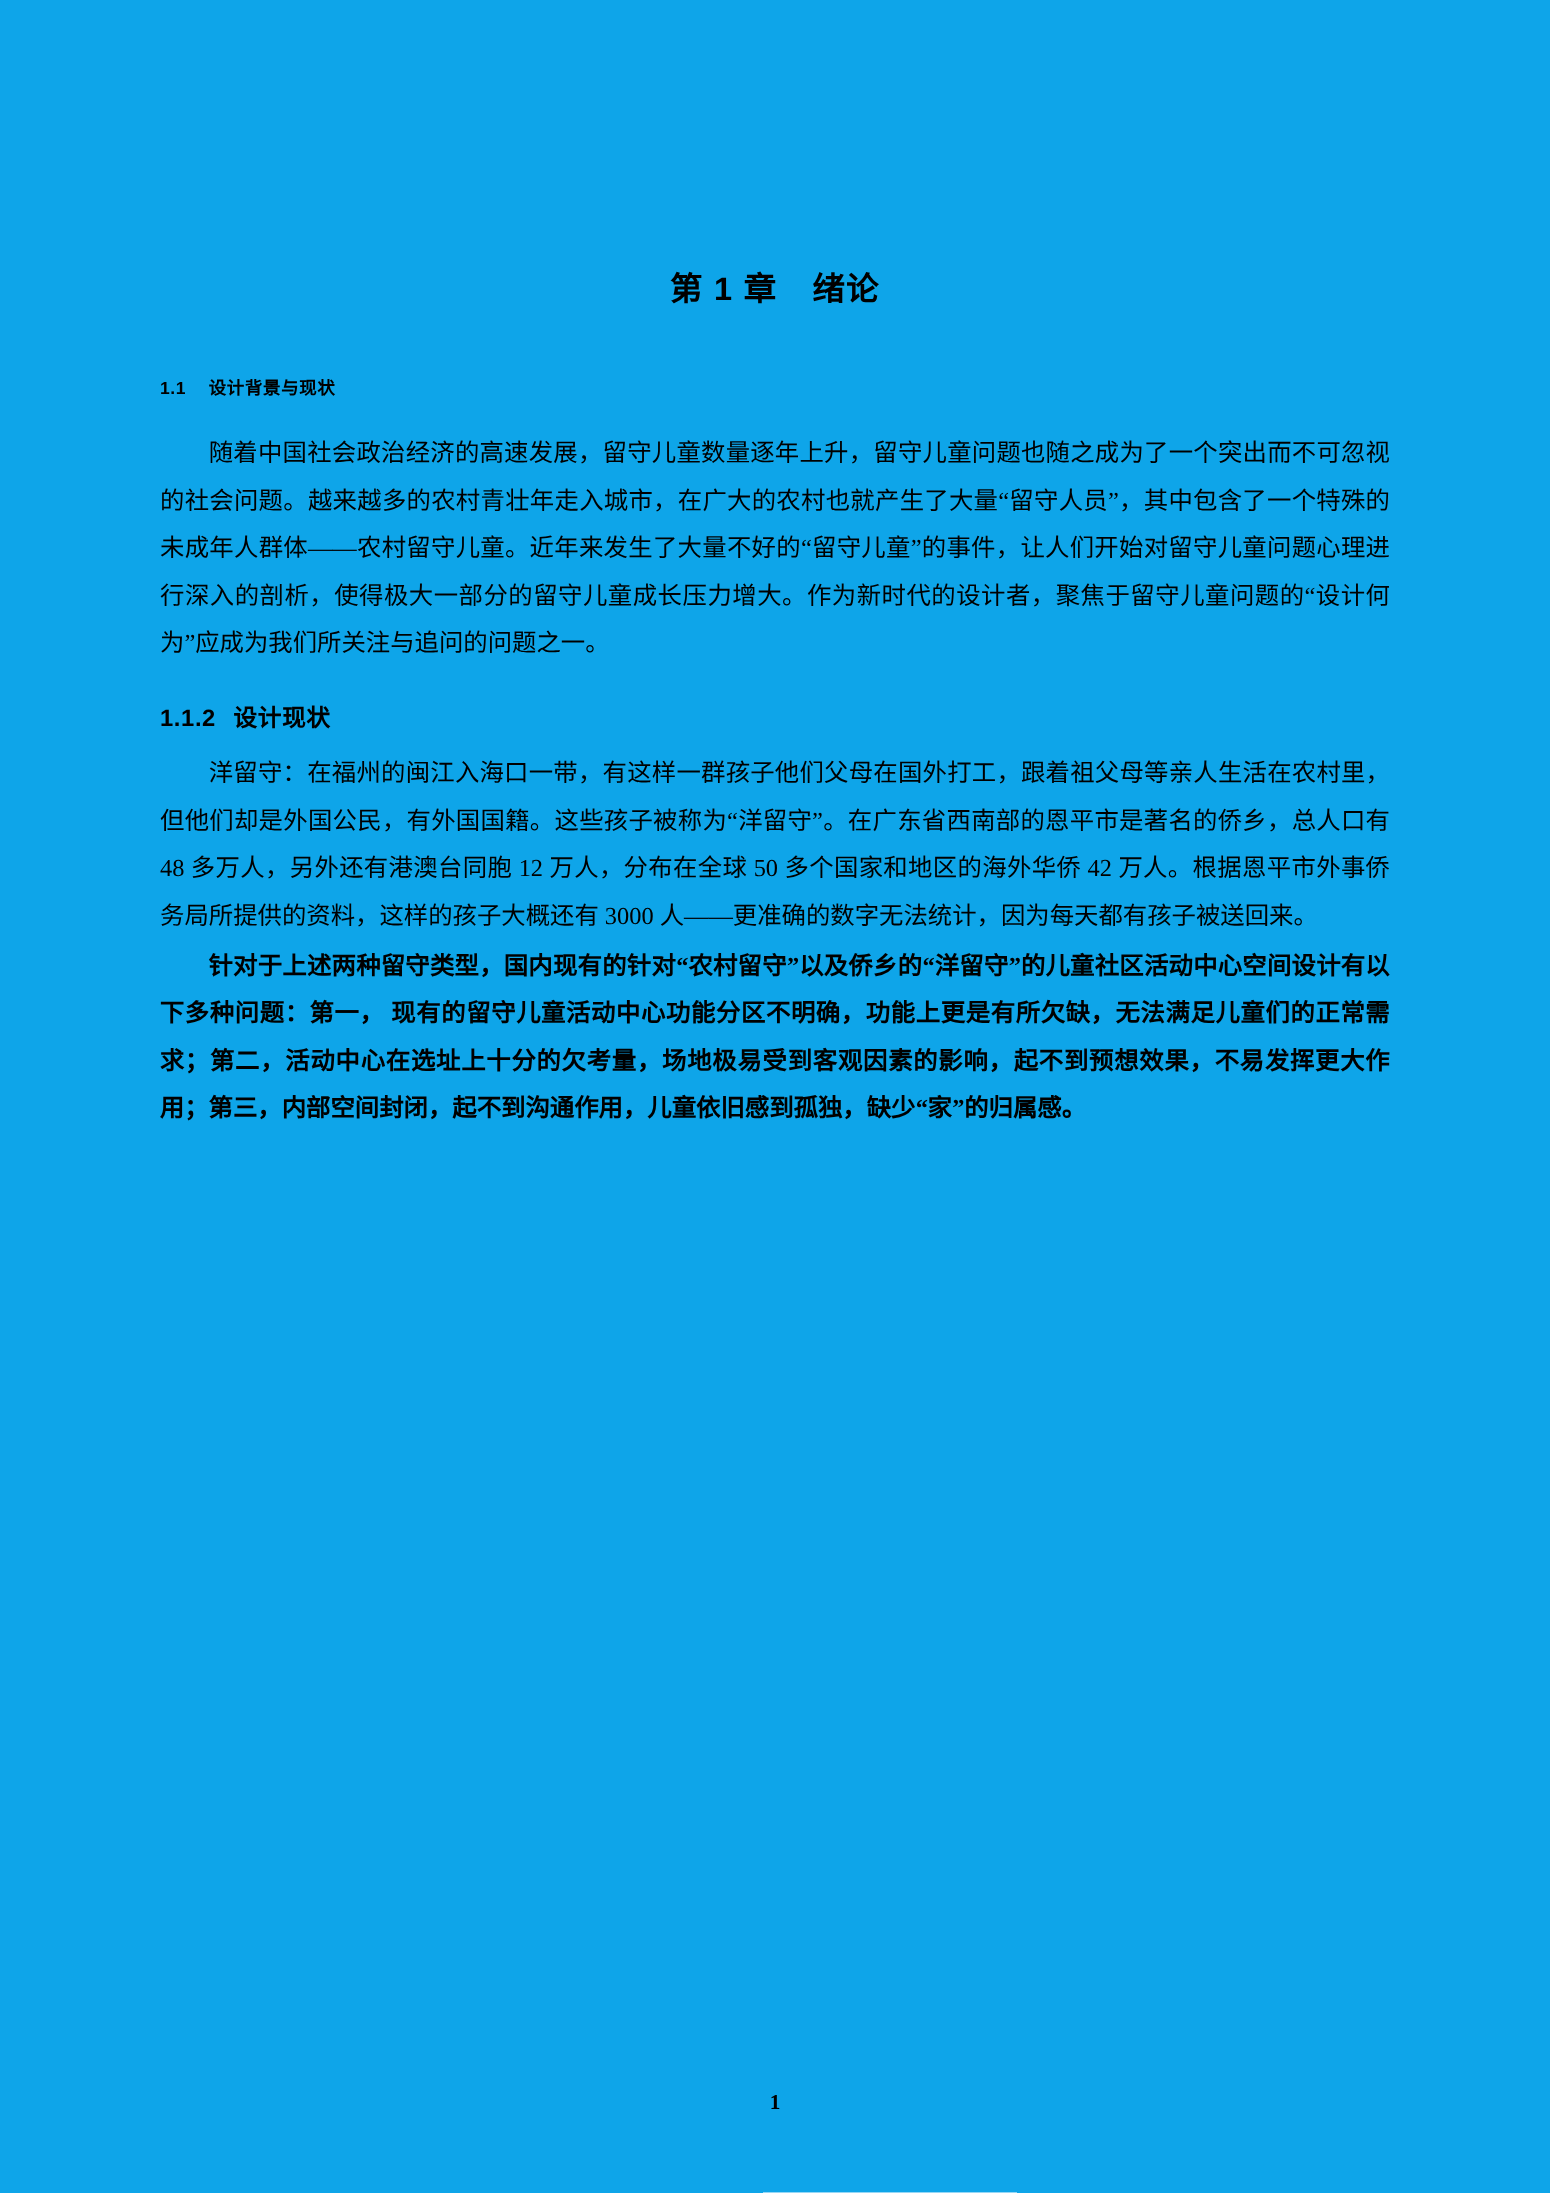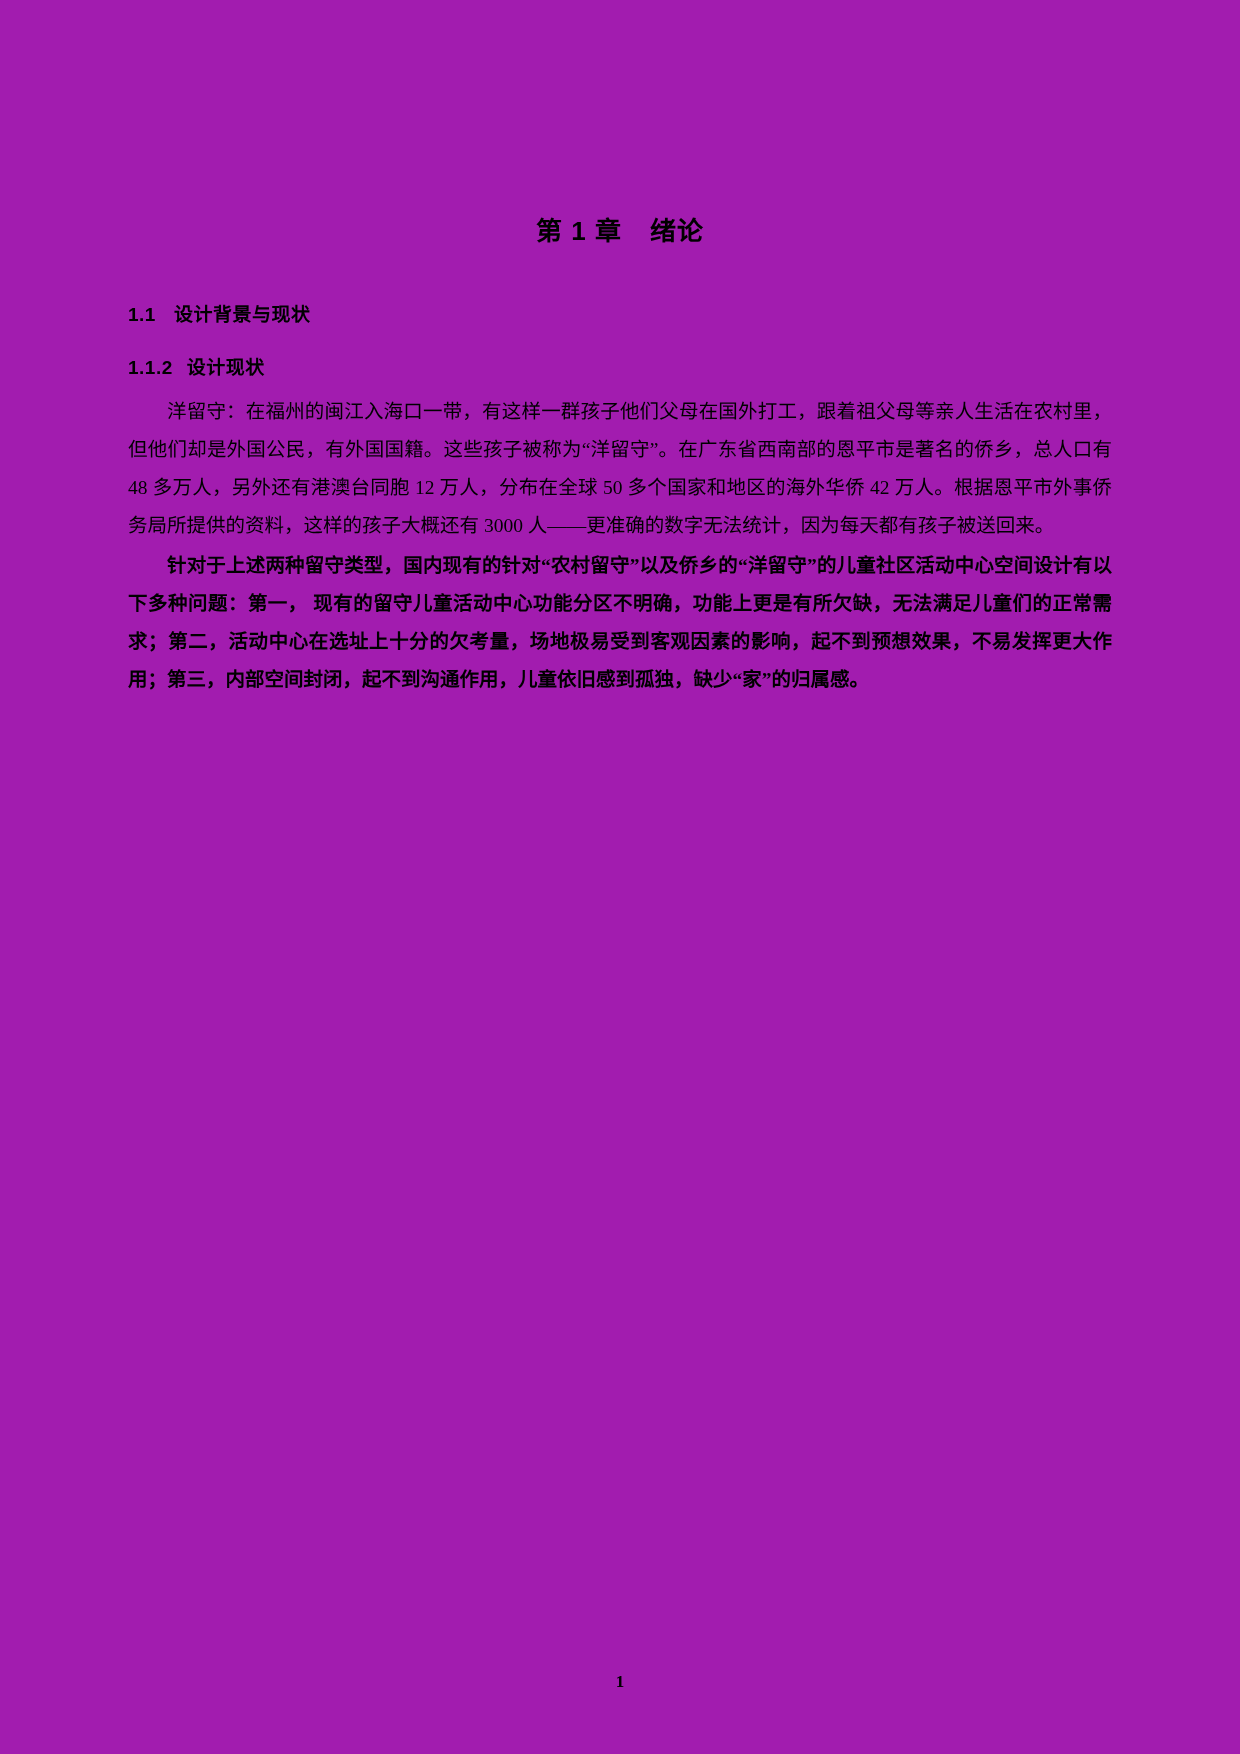--- a/index.html
+++ b/index.html
@@ -5,42 +5,42 @@
   html, body {
     margin: 0;
     padding: 0;
     background: #ffffff;
   }
   .page {
     position: relative;
     width: 1240px;
     height: 1754px;
     margin: 0 auto;
-    background: #a21caf;
+    background: #0ea5e9;
     box-sizing: border-box;
     padding: 150px 128px 60px 128px;
     font-family: "Liberation Serif", "DejaVu Serif", serif;
     color: #000000;
   }
   .chapter-title {
     text-align: center;
     font-family: "Liberation Sans", "DejaVu Sans", sans-serif;
     font-weight: bold;
     font-size: 26px;
     letter-spacing: 1px;
     margin: 60px 0 52px 0;
   }
   .chapter-title .gap {
     display: inline-block;
     width: 28px;
   }
   h2.sec {
     font-family: "Liberation Sans", "DejaVu Sans", sans-serif;
     font-weight: bold;
-    font-size: 19px;
+    font-size: 14px;
     margin: 0 0 26px 0;
     letter-spacing: 0.5px;
   }
   h2.sec .num {
     display: inline-block;
     margin-right: 18px;
   }
   h3.subsec {
     font-family: "Liberation Sans", "DejaVu Sans", sans-serif;
     font-weight: bold;
@@ -81,20 +81,21 @@
 
   <div class="chapter-title">
     <span>第 1 章</span><span class="gap"></span><span>绪论</span>
   </div>
 
   <h2 class="sec">
     <span class="num">1.1</span><span>设计背景与现状</span>
   </h2>
 
 
+  <p class="body">随着中国社会政治经济的高速发展，留守儿童数量逐年上升，留守儿童问题也随之成为了一个突出而不可忽视的社会问题。越来越多的农村青壮年走入城市，在广大的农村也就产生了大量“留守人员”，其中包含了一个特殊的未成年人群体——农村留守儿童。近年来发生了大量不好的“留守儿童”的事件，让人们开始对留守儿童问题心理进行深入的剖析，使得极大一部分的留守儿童成长压力增大。作为新时代的设计者，聚焦于留守儿童问题的“设计何为”应成为我们所关注与追问的问题之一。</p>
 
   <h3 class="subsec">
     <span class="num">1.1.2</span><span>设计现状</span>
   </h3>
 
 
 
 
   <p class="body">洋留守：在福州的闽江入海口一带，有这样一群孩子他们父母在国外打工，跟着祖父母等亲人生活在农村里，但他们却是外国公民，有外国国籍。这些孩子被称为“洋留守”。在广东省西南部的恩平市是著名的侨乡，总人口有 48 多万人，另外还有港澳台同胞 12 万人，分布在全球 50 多个国家和地区的海外华侨 42 万人。根据恩平市外事侨务局所提供的资料，这样的孩子大概还有 3000 人——更准确的数字无法统计，因为每天都有孩子被送回来。</p>
 

